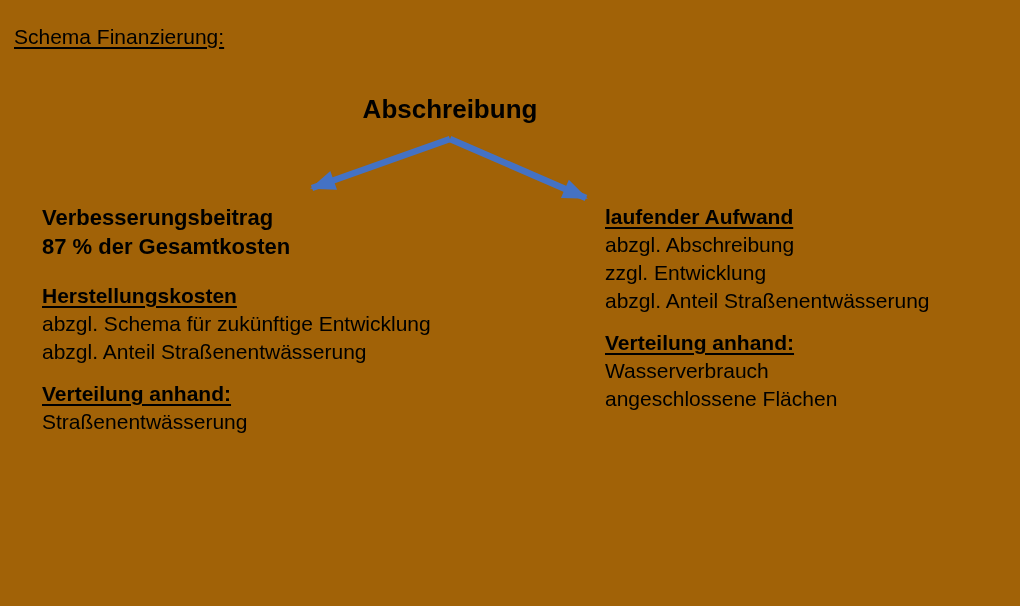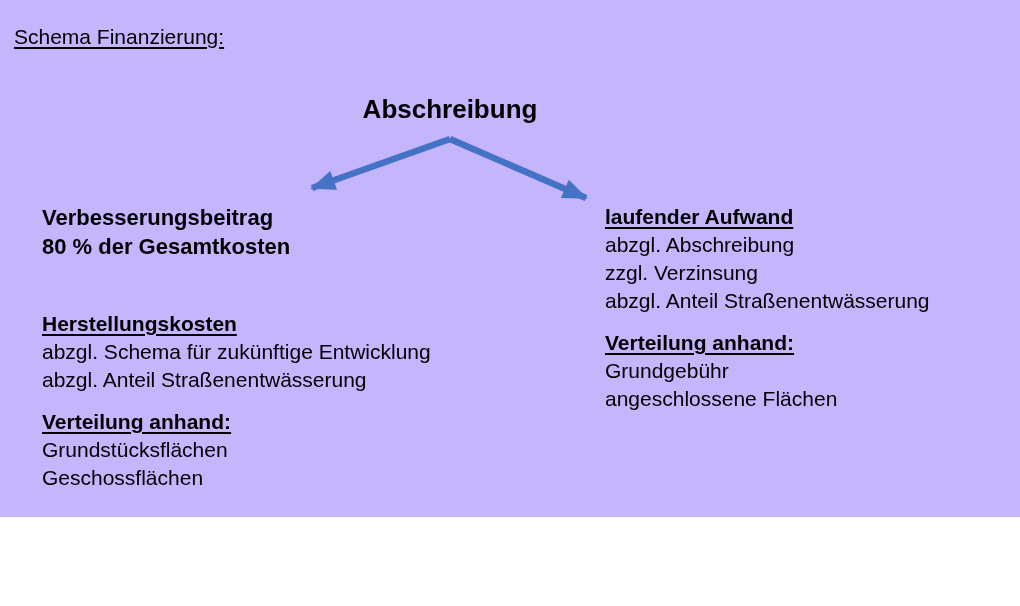--- a/index.html
+++ b/index.html
@@ -1,21 +1,21 @@
 <!DOCTYPE html>
 <html><head>
 <meta charset="utf-8">
 <style>
   * { margin: 0; padding: 0; box-sizing: border-box; }
   html, body { background: #ffffff; }
   .page {
     position: relative;
     width: 1020px;
-    height: 517px;
-    background: #c4b5fd;
+    height: 606px;
+    background: #a16207;
     color: #000000;
     font-family: "Liberation Sans", "DejaVu Sans", sans-serif;
     overflow: hidden;
   }
   .page-title {
     position: absolute;
     left: 14px;
     top: 24px;
     font-size: 21px;
     line-height: 26px;
@@ -43,21 +43,21 @@
   .column {
     position: absolute;
     top: 203px;
   }
   .column-left  { left: 42px;  width: 470px; }
   .column-right { left: 605px; width: 410px; }
   .branch-title {
     font-size: 22px;
     line-height: 29px;
     font-weight: bold;
-    margin-bottom: 49px;
+    margin-bottom: 21px;
   }
   .section { font-size: 21px; line-height: 28px; }
   .section + .section { margin-top: 14px; }
   .sec-heading {
     text-decoration: underline;
     text-underline-offset: 3px;
     font-weight: bold;
   }
   .sec-item { white-space: nowrap; }
 </style>
@@ -80,45 +80,44 @@
       <line x1="450" y1="139" x2="312" y2="188" stroke="#4472C4" stroke-width="6.5" marker-end="url(#arrowhead)"></line>
     </g>
     <g>
       <line x1="450" y1="139" x2="586" y2="198" stroke="#4472C4" stroke-width="6.5" marker-end="url(#arrowhead)"></line>
     </g>
   </svg>
 
   <div class="column column-left">
     <div class="branch-title">
       <div>Verbesserungsbeitrag</div>
-      <div>80 % der Gesamtkosten</div>
+      <div>87 % der Gesamtkosten</div>
     </div>
 
     <div class="section">
       <div class="sec-heading">Herstellungskosten</div>
       <div class="sec-item">abzgl. Schema für zukünftige Entwicklung</div>
       <div class="sec-item">abzgl. Anteil Straßenentwässerung</div>
     </div>
 
     <div class="section">
       <div class="sec-heading">Verteilung anhand:</div>
-      <div class="sec-item">Grundstücksflächen</div>
-      <div class="sec-item">Geschossflächen</div>
+      <div class="sec-item">Straßenentwässerung</div>
     </div>
   </div>
 
   <div class="column column-right">
 
     <div class="section">
       <div class="sec-heading">laufender Aufwand</div>
       <div class="sec-item">abzgl. Abschreibung</div>
-      <div class="sec-item">zzgl. Verzinsung</div>
+      <div class="sec-item">zzgl. Entwicklung</div>
       <div class="sec-item">abzgl. Anteil Straßenentwässerung</div>
     </div>
 
     <div class="section">
       <div class="sec-heading">Verteilung anhand:</div>
-      <div class="sec-item">Grundgebühr</div>
+      <div class="sec-item">Wasserverbrauch</div>
       <div class="sec-item">angeschlossene Flächen</div>
     </div>
   </div>
 
 </div>
 
 </body></html>

